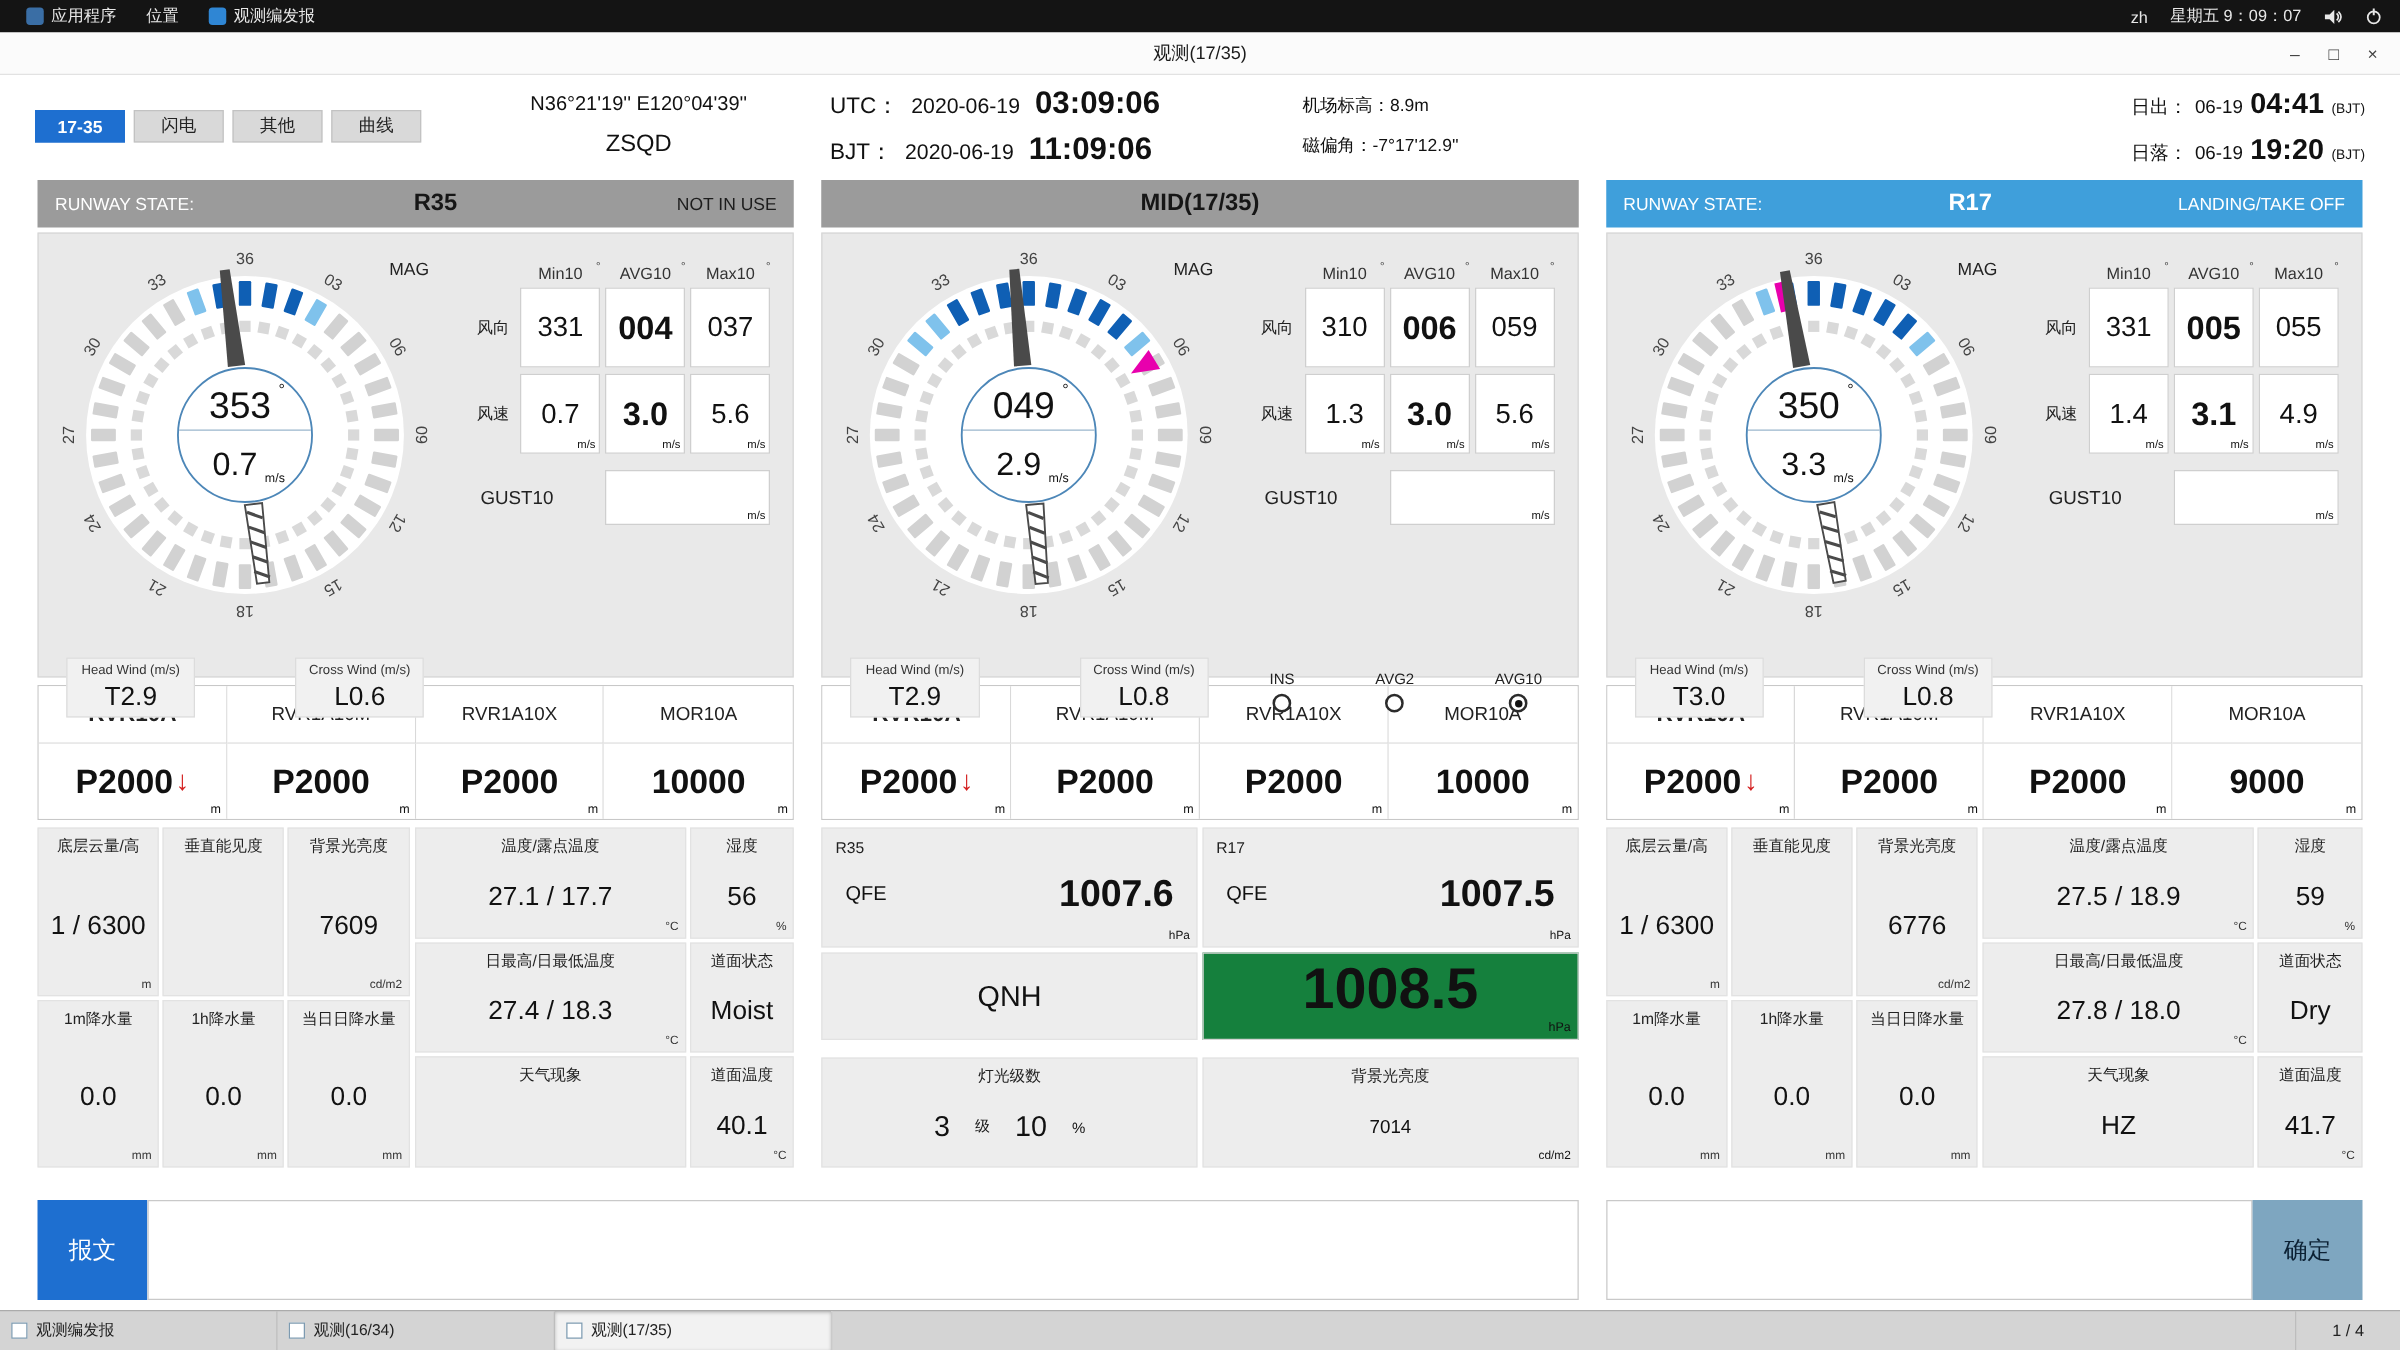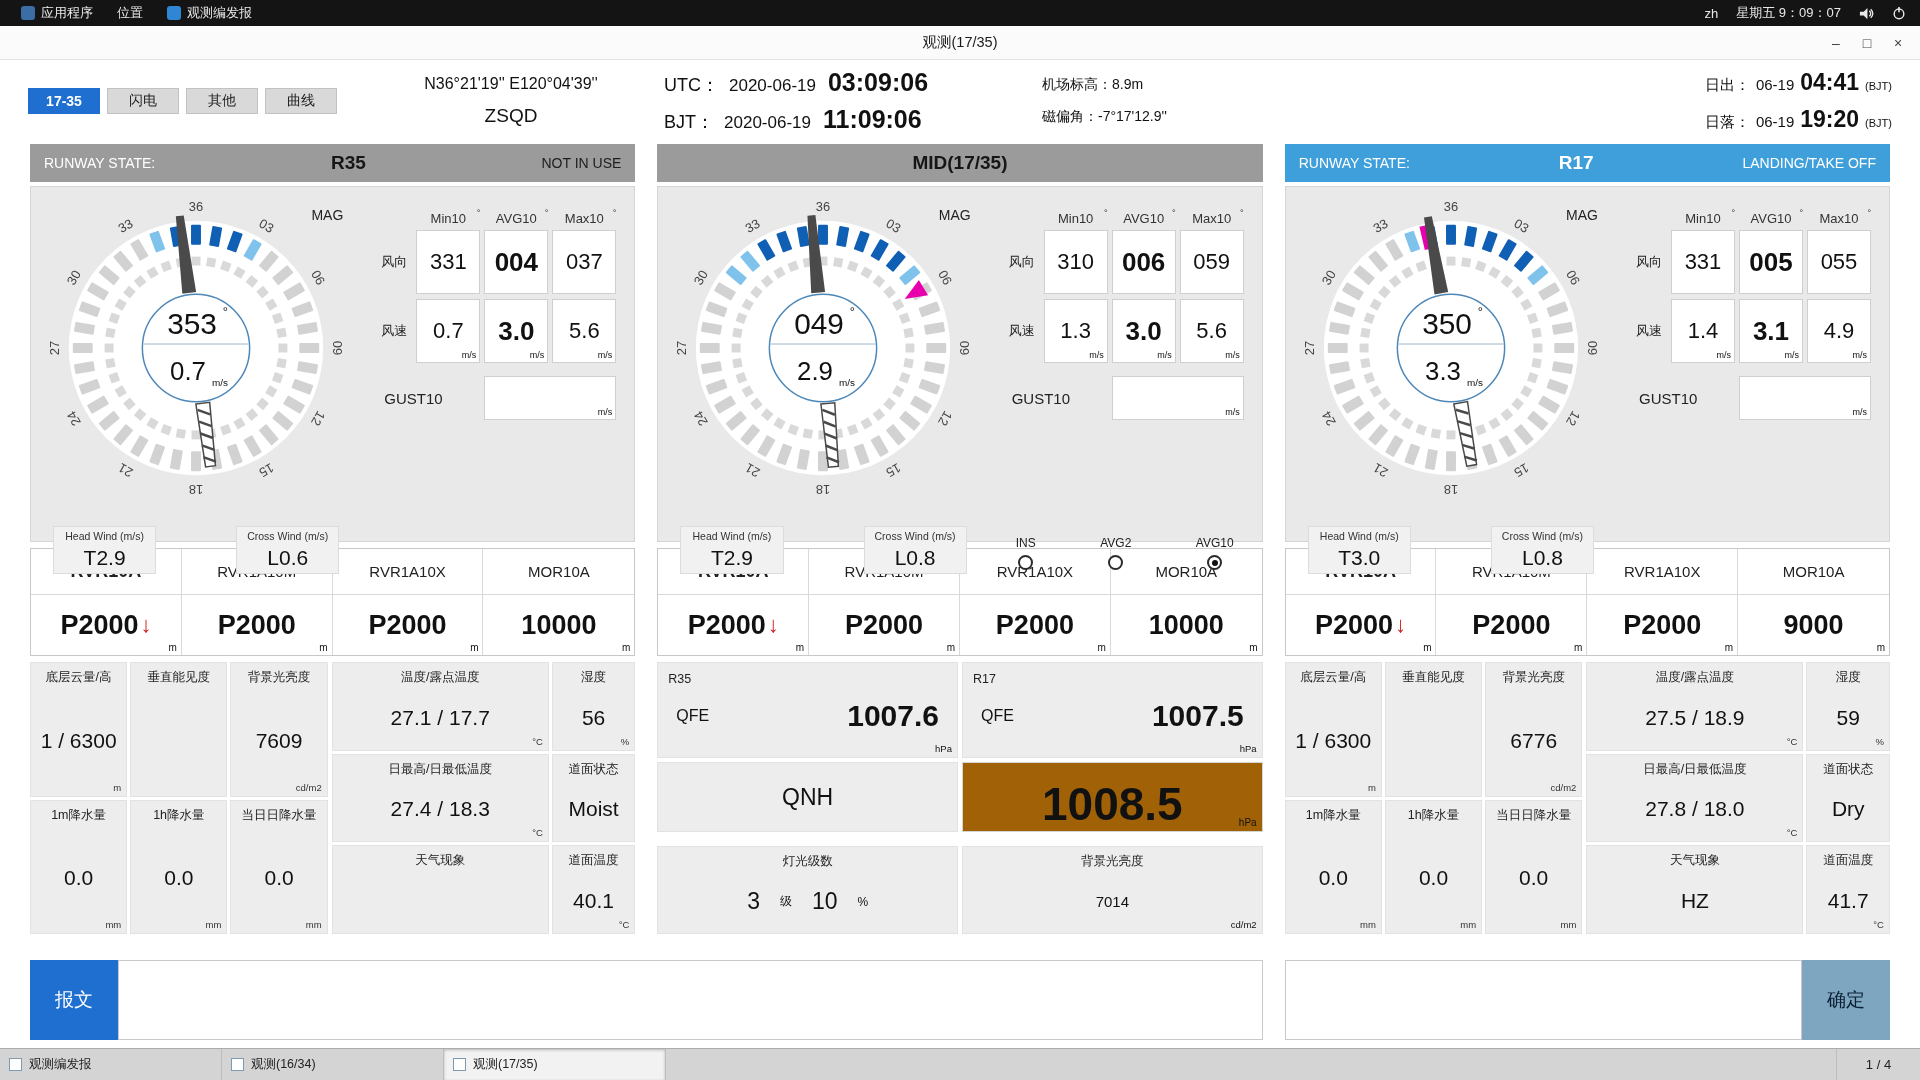--- a/index.html
+++ b/index.html
@@ -110,21 +110,21 @@
   .press{height:272px;margin-top:6px;display:flex;flex-direction:column;flex:0 0 auto;}
   .press-row1{display:grid;grid-template-columns:1fr 1fr;gap:4px;height:96px;}
   .qfe-cell{background:#ededed;position:relative;padding:6px 10px;border:1px solid #e2e2e2;}
   .qfe-rw{font-size:12.5px;color:#222;}
   .qfe-line{display:flex;align-items:center;margin-top:12px;padding:0 8px;}
   .qfe-lab{font-size:16px;}
   .qfe-val{margin-left:auto;font-size:30px;font-weight:600;}
   .qfe-u{position:absolute;right:5px;bottom:3px;font-size:9.5px;}
   .press-qnh{display:grid;grid-template-columns:1fr 1fr;gap:4px;height:70px;margin-top:4px;}
   .qnh-lab{background:#ededed;display:flex;align-items:center;justify-content:center;font-size:23px;border:1px solid #e2e2e2;}
-  .qnh-val{background:#a16207;border:1px solid #d5d5d5;display:flex;align-items:flex-end;justify-content:center;font-size:46px;font-weight:600;position:relative;}
+  .qnh-val{background:#15803d;border:1px solid #d5d5d5;display:flex;align-items:flex-start;justify-content:center;font-size:46px;font-weight:600;position:relative;}
   .qnh-val .u{position:absolute;right:5px;bottom:3px;font-size:10px;font-weight:400;}
   .press-row3{display:grid;grid-template-columns:1fr 1fr;gap:4px;margin-top:14px;flex:1;}
   .pcell{background:#ededed;position:relative;display:flex;flex-direction:column;align-items:center;border:1px solid #e2e2e2;}
   .pcell .lab{font-size:12.5px;margin-top:6px;color:#222;}
   .light-line{flex:1;display:flex;align-items:center;gap:20px;}
   .light-line .lv{font-size:23px;}
   .light-line .lu{font-size:12px;}
   .pcell .bigv{flex:1;display:flex;align-items:center;font-size:15px;}
   .pcell .u{position:absolute;bottom:3px;right:5px;font-size:9.5px;}
 

